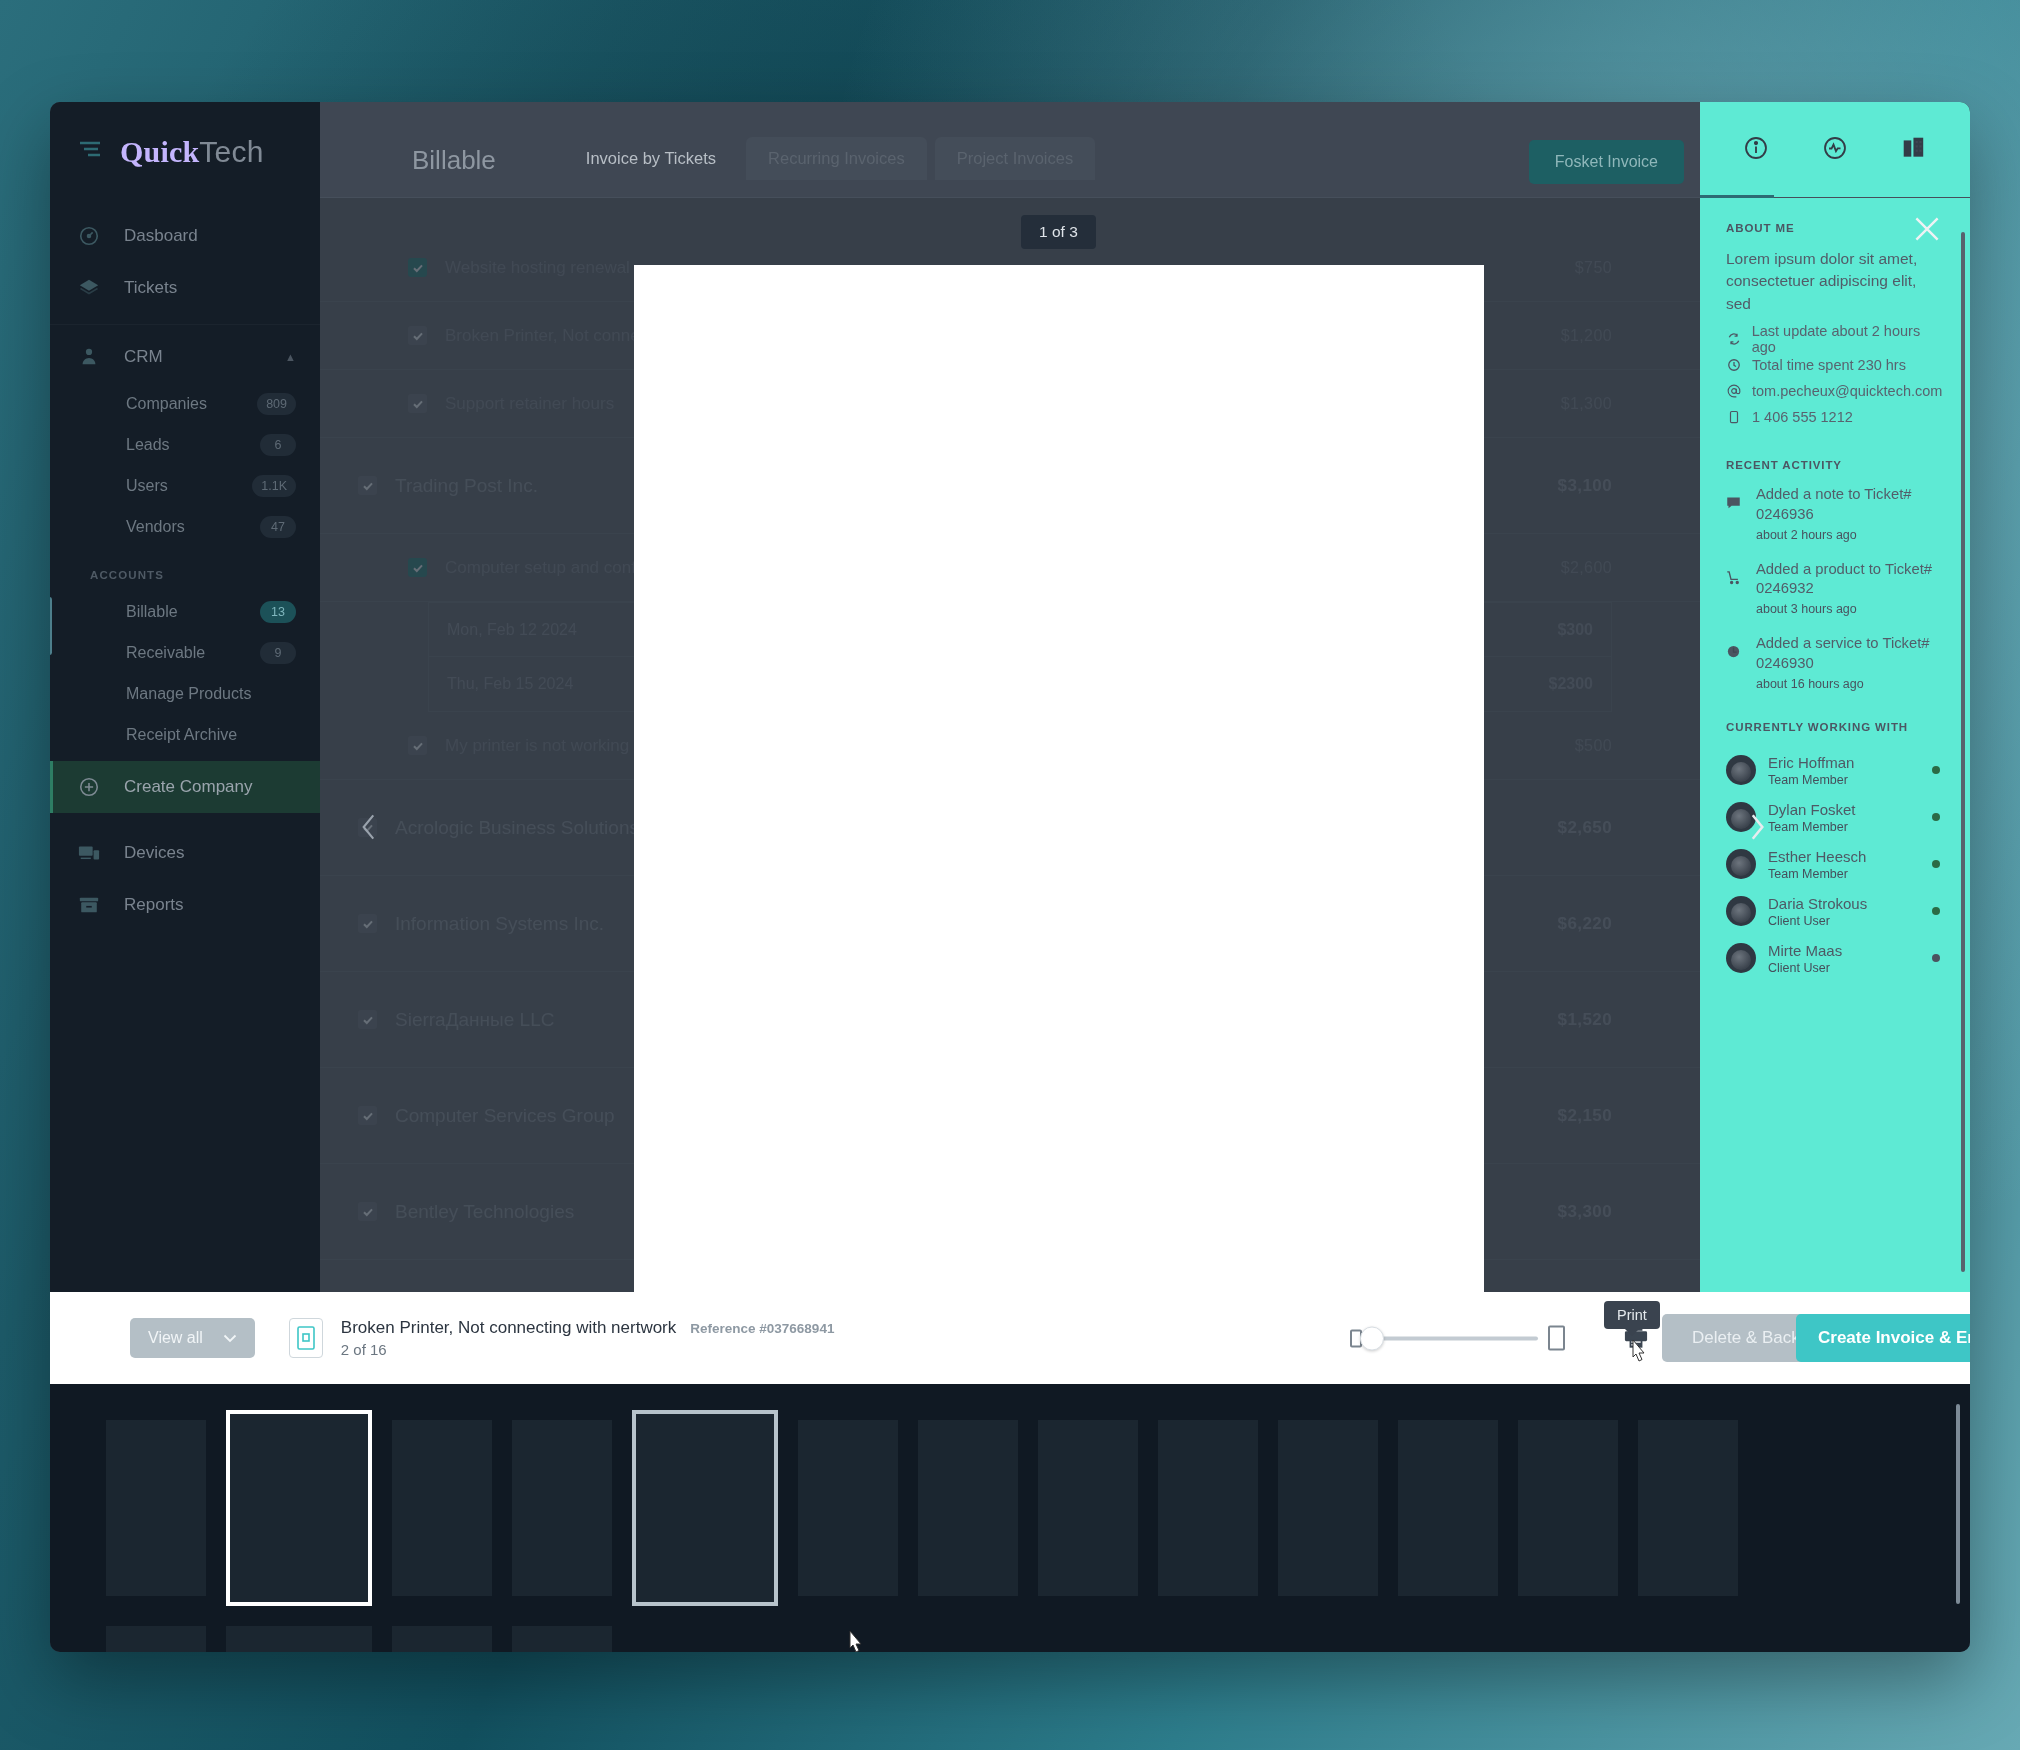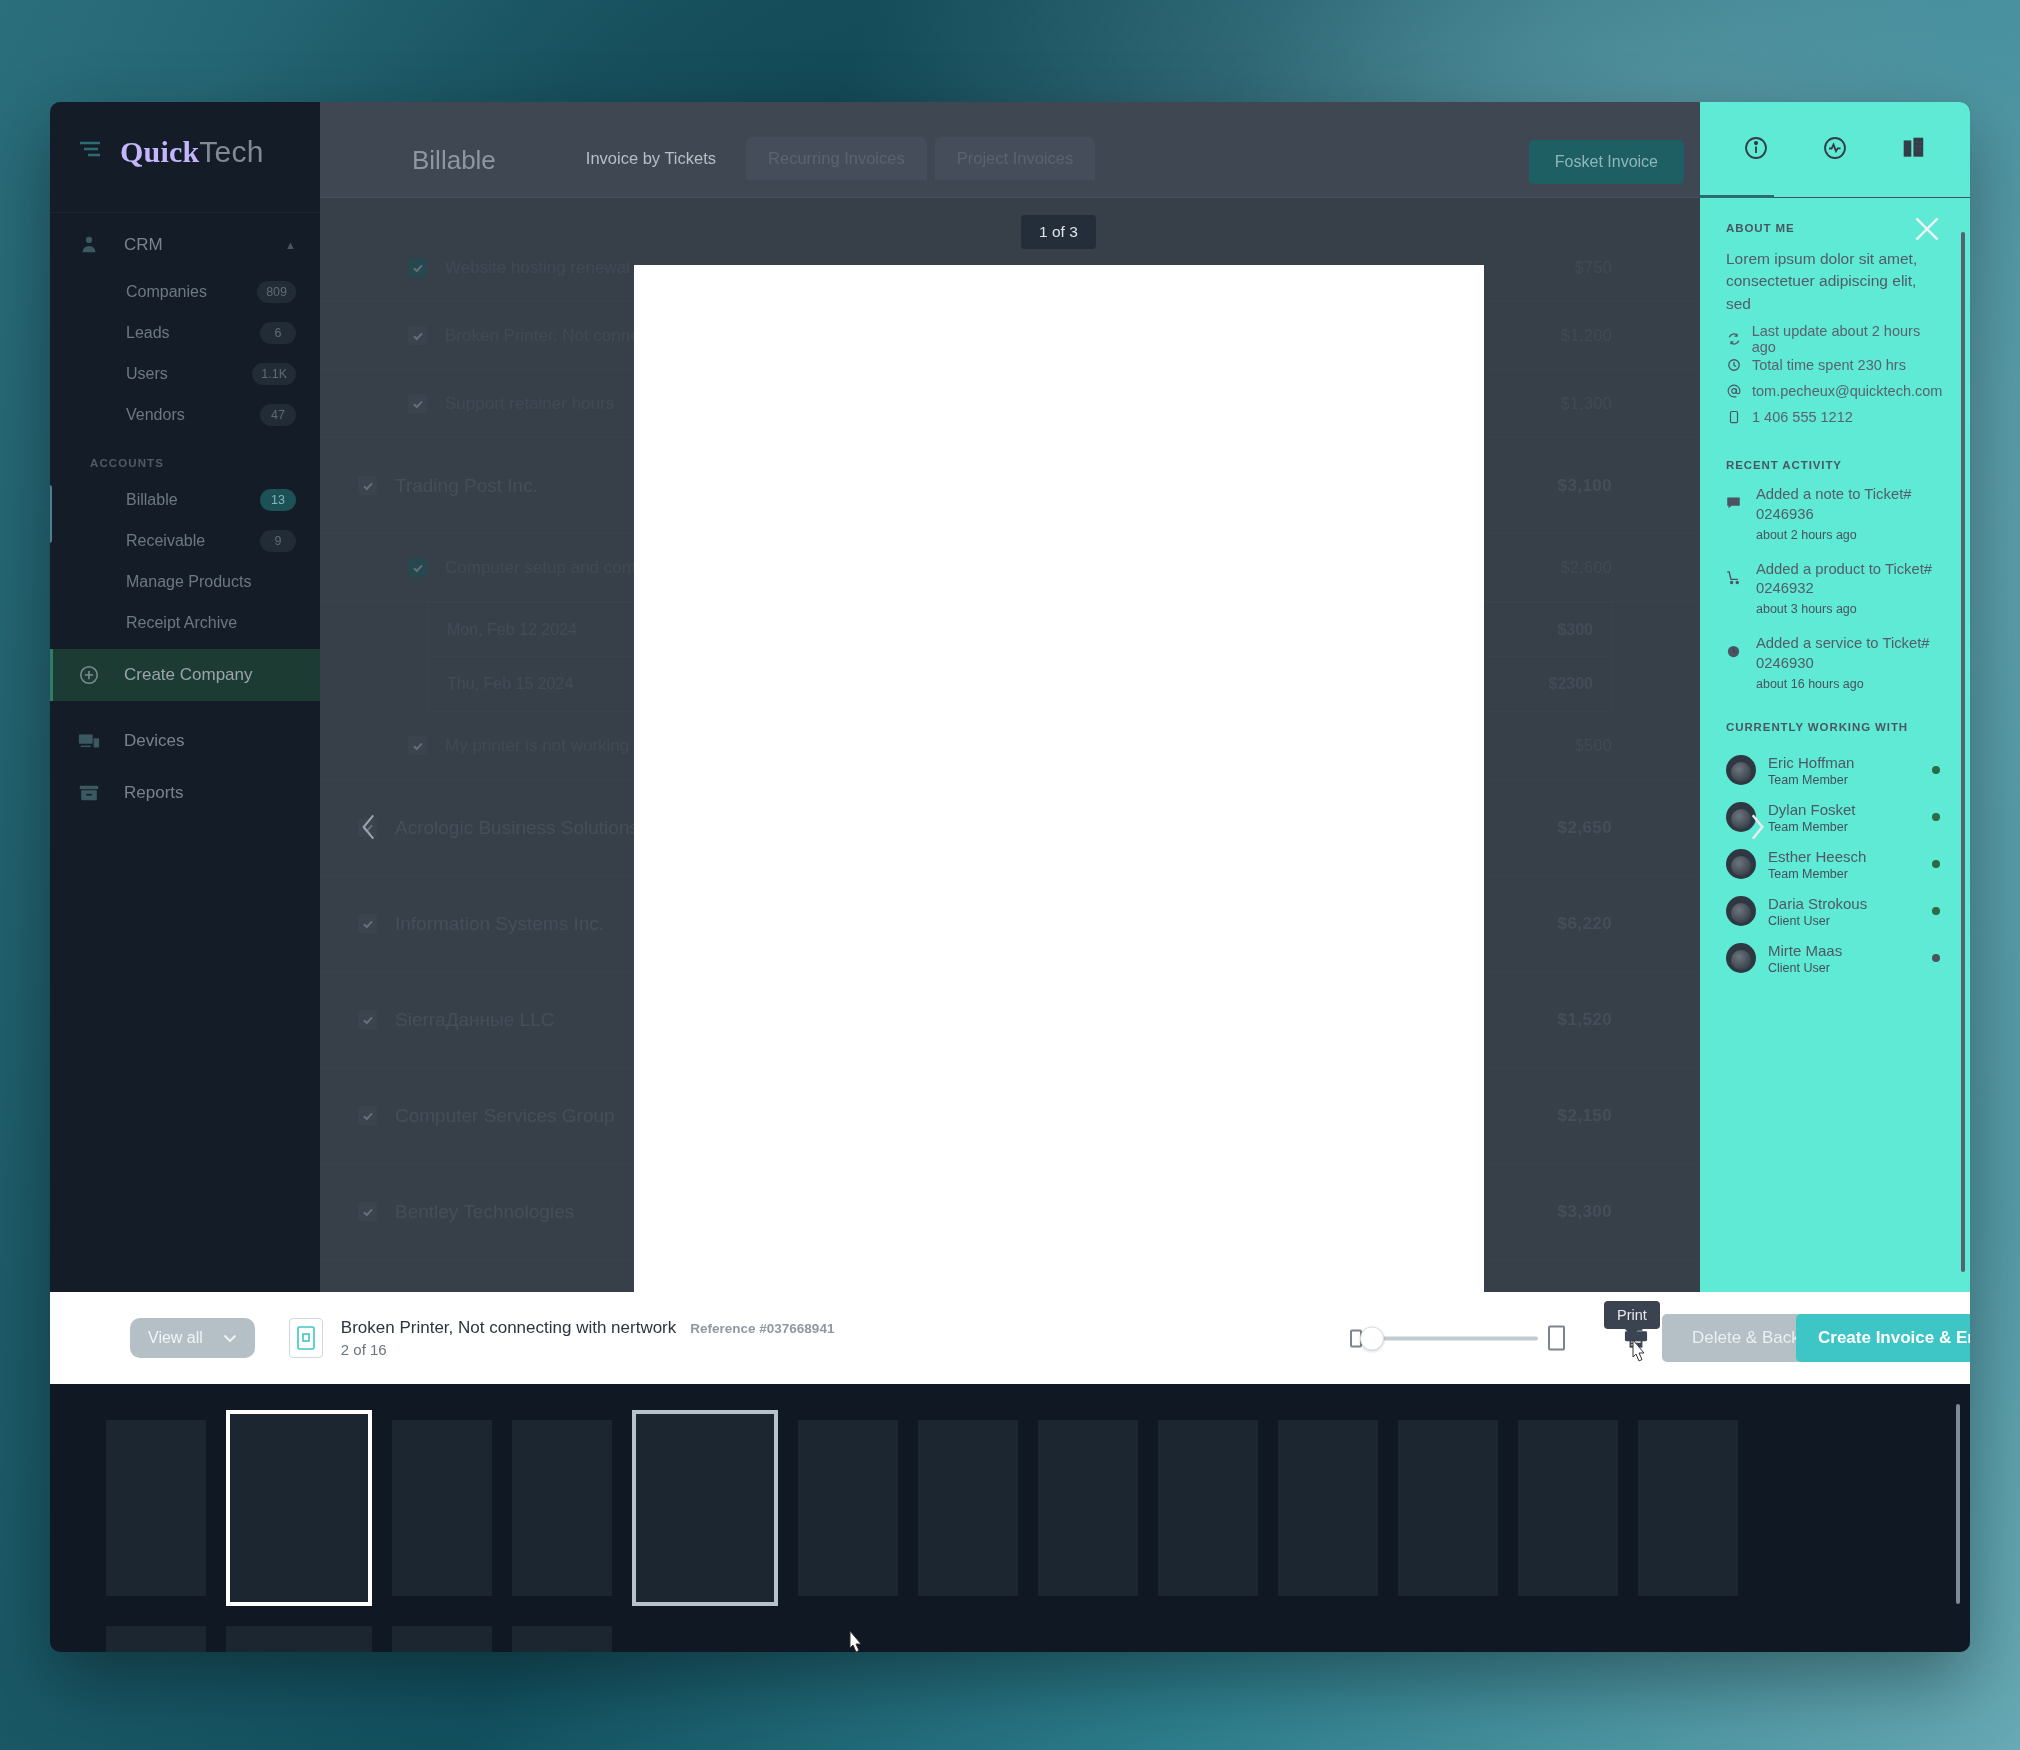--- a/index.html
+++ b/index.html
@@ -267,21 +267,21 @@
   
   #toolbar {
     position: absolute; left: 0; right: 0;
     top: 1190px; height: 92px;
     background: #ffffff;
     display: flex; align-items: center;
   }
   #view-all-btn {
     margin-left: 80px;
     background: #b4bfc6; color: #f1f5f7;
-    border: none; border-radius: 10px;
+    border: none; border-radius: 5px;
     height: 40px; padding: 0 18px;
     font-size: 16px; font-family: inherit;
     display: flex; align-items: center; gap: 20px;
     cursor: pointer;
   }
   #doc-thumb {
     margin-left: 34px;
     width: 34px; height: 40px;
     border: 1px solid #cfd7dc; border-radius: 4px;
     display: flex; align-items: center; justify-content: center;
@@ -381,20 +381,41 @@
       <span class="logo-mark">
         <svg width="40" height="32" viewBox="0 0 40 32">
           <line x1="2" y1="9" x2="22" y2="9" stroke="#2d6b73" stroke-width="2.4"></line>
           <line x1="6" y1="15" x2="20" y2="15" stroke="#2d6b73" stroke-width="2.4"></line>
           <line x1="10" y1="21" x2="22" y2="21" stroke="#2d6b73" stroke-width="2.4"></line>
         </svg>
       </span>
       <span class="logo-text"><b>Quick</b><span>Tech</span></span>
     </div>
 
+    <div class="nav-group">
+      <div class="nav-item">
+        <span class="ico">
+          <svg width="22" height="22" viewBox="0 0 24 24" fill="none" stroke="currentColor" stroke-width="1.8">
+            <circle cx="12" cy="12" r="9"></circle>
+              <path d="M12 12 L16 8"></path>
+              <circle cx="12" cy="12" r="1.6" fill="currentColor"></circle>
+          </svg>
+        </span>
+        <span>Dasboard</span>
+      </div>
+      <div class="nav-item">
+        <span class="ico">
+          <svg width="22" height="22" viewBox="0 0 24 24" fill="currentColor">
+            <path d="M12 3 L22 9 L12 15 L2 9 Z"></path>
+              <path d="M12 17 L20.5 12 L22 13 L12 19 L2 13 L3.5 12 Z" opacity=".55"></path>
+          </svg>
+        </span>
+        <span>Tickets</span>
+      </div>
+    </div>
 
     <div class="nav-divider"></div>
 
     <div class="nav-item nav-parent">
       <span class="ico">
         <svg width="22" height="22" viewBox="0 0 24 24" fill="currentColor">
           <circle cx="12" cy="6.5" r="3.4"></circle>
             <path d="M5 20c0-4 3.2-7 7-7s7 3 7 7z"></path>
         </svg>
       </span>

